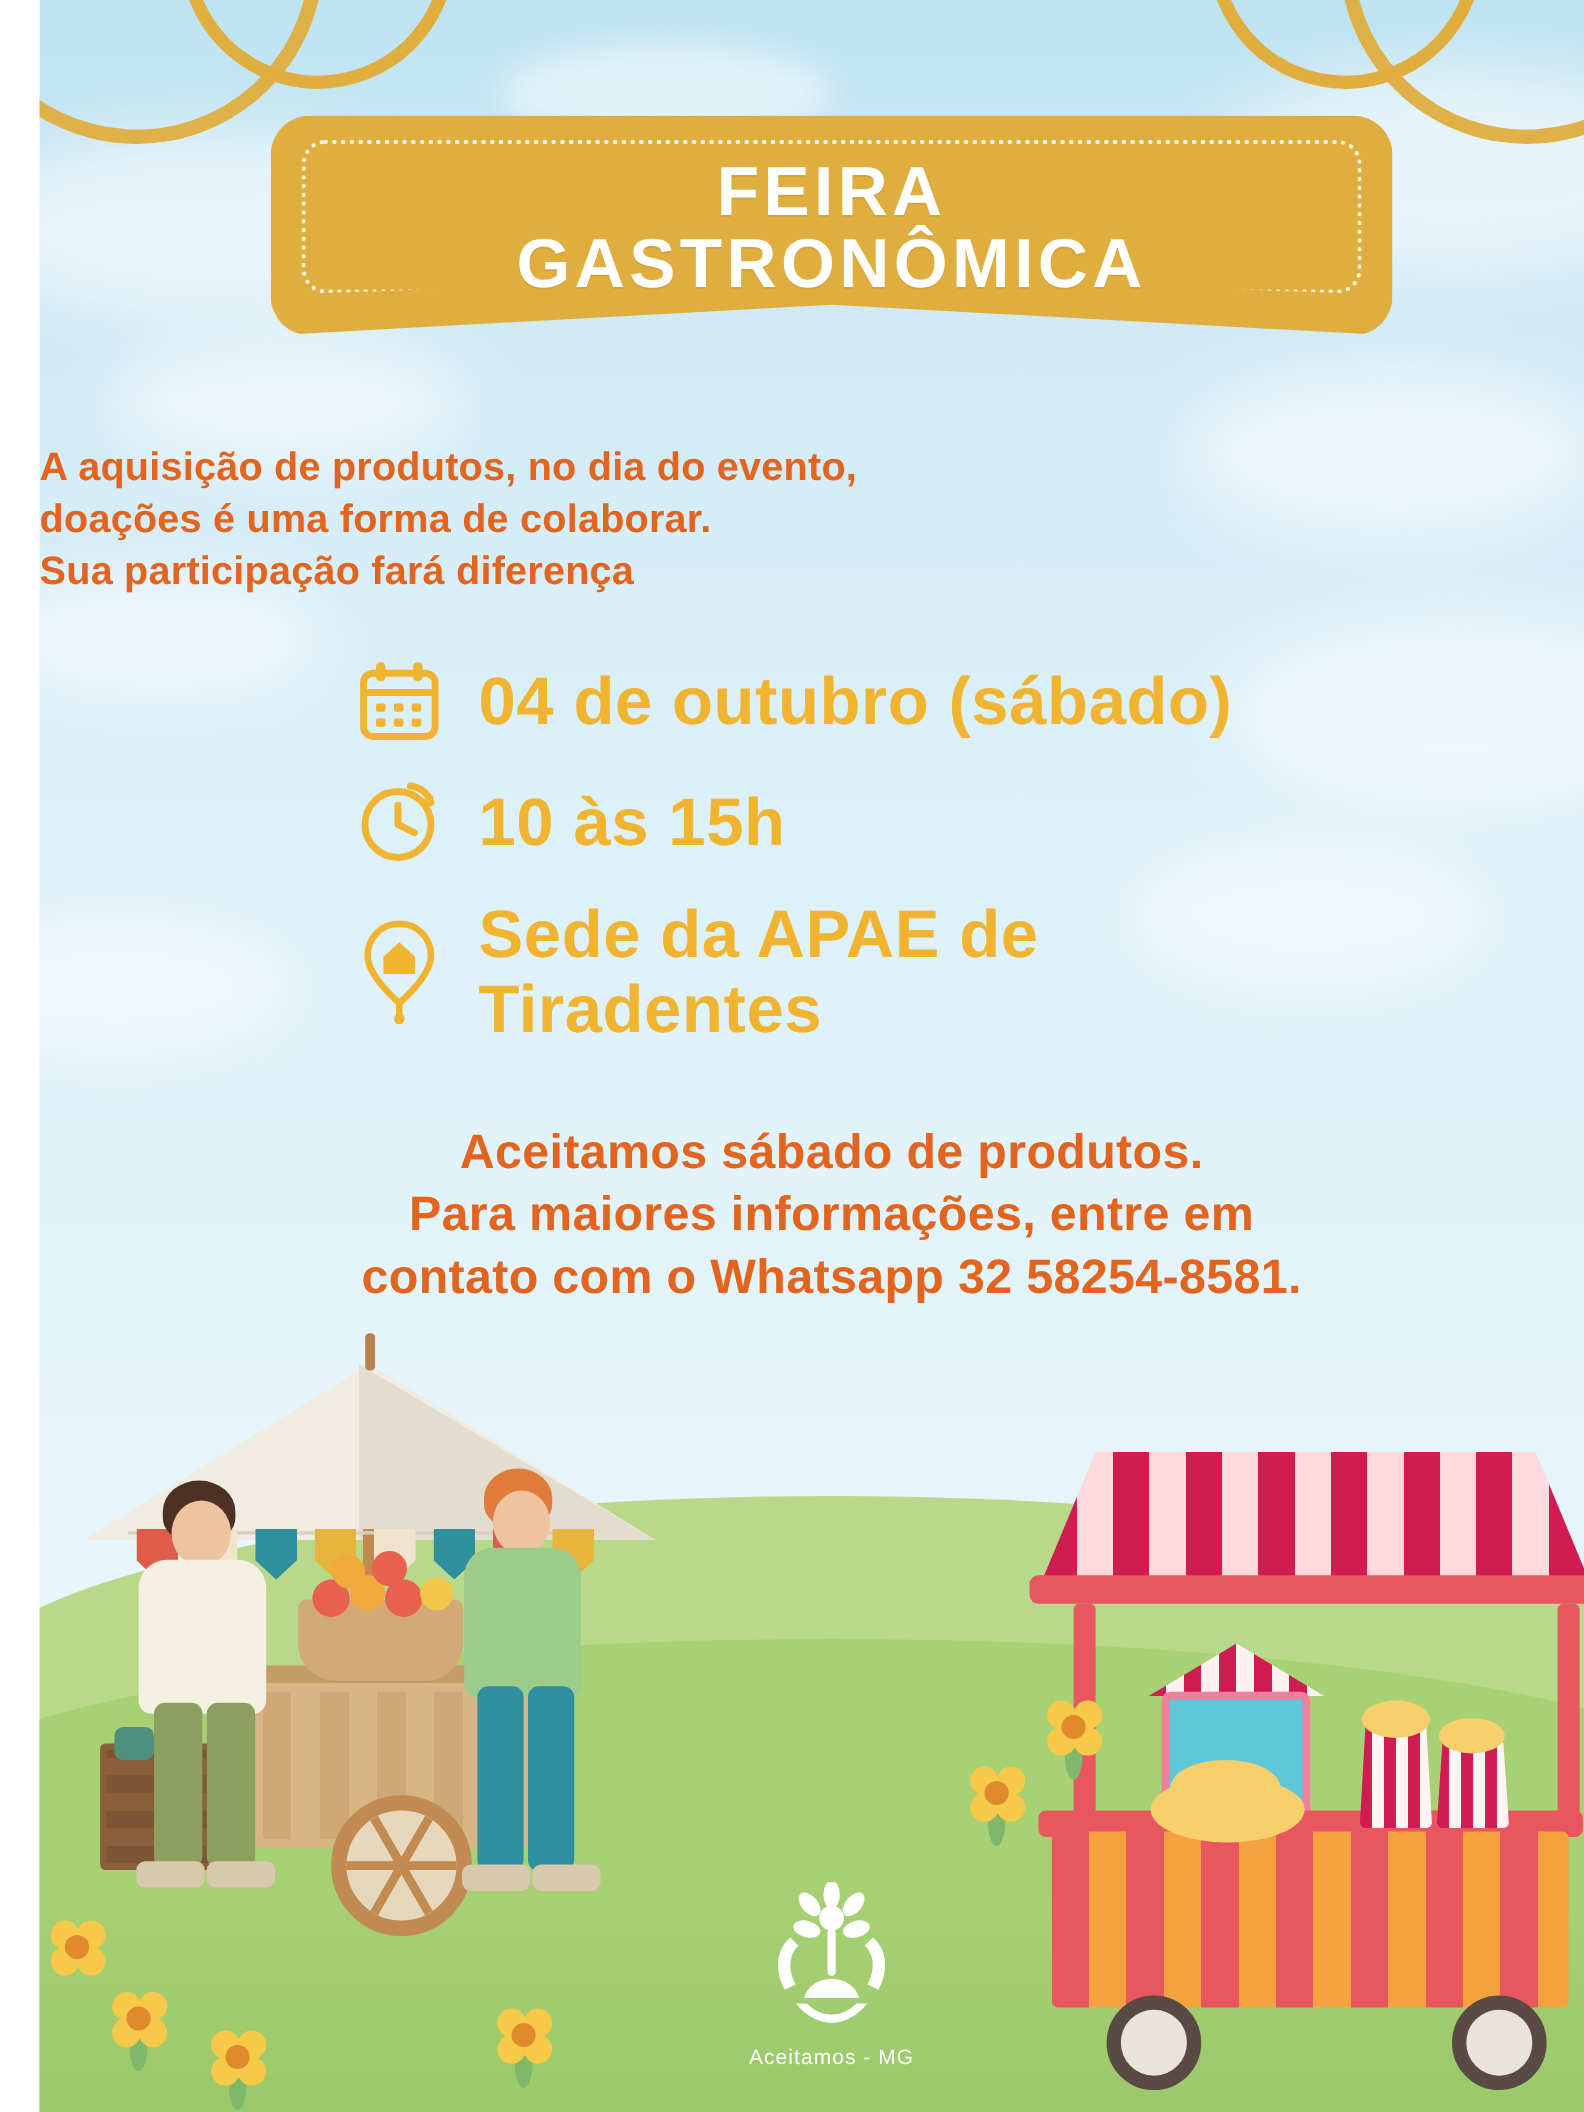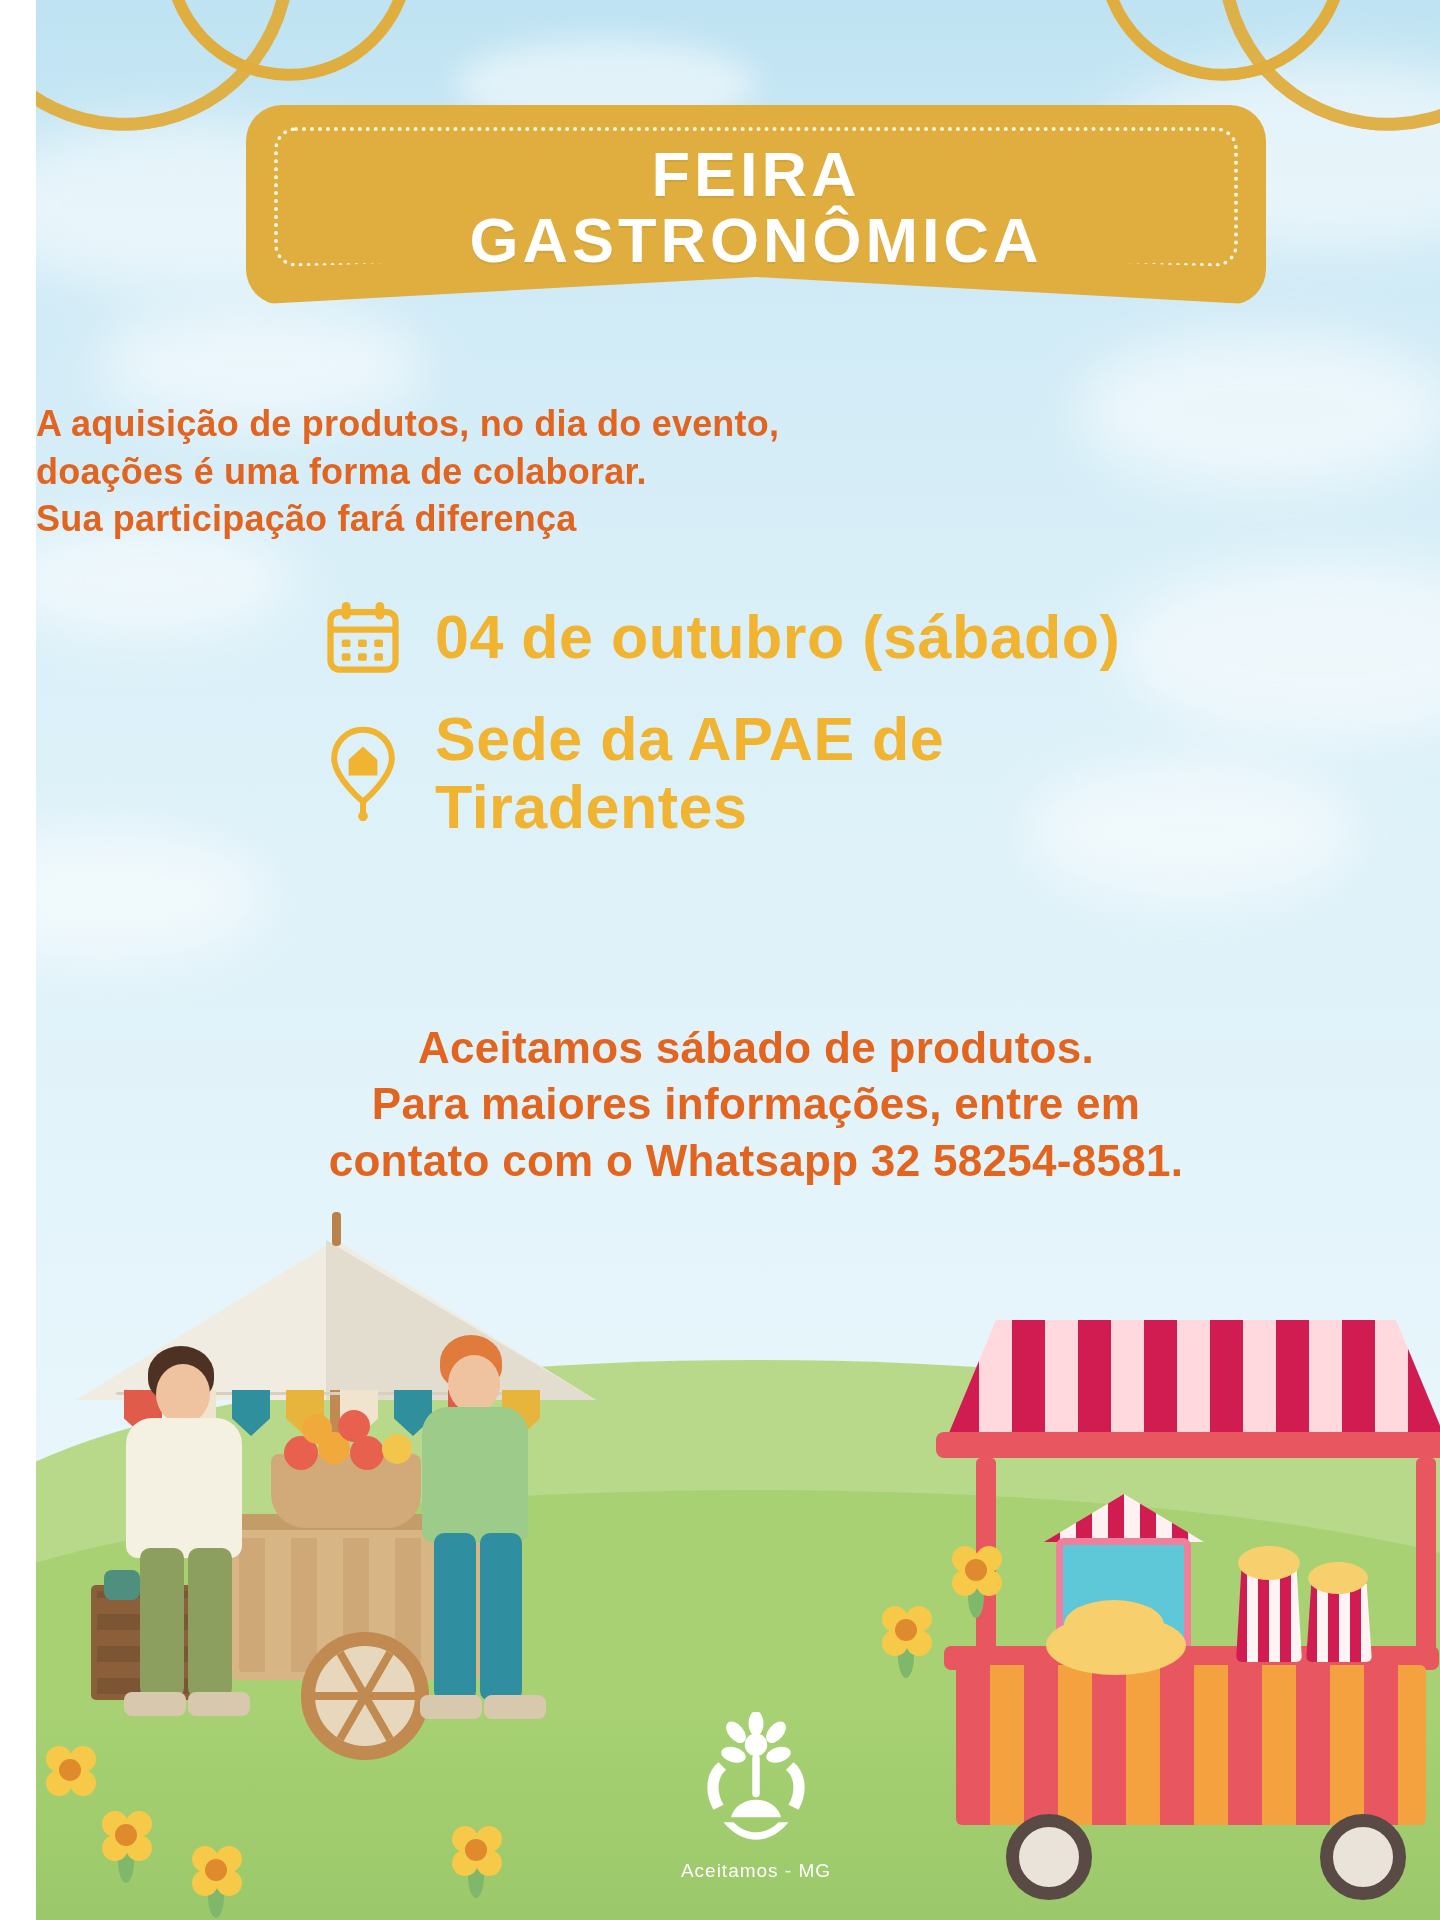--- a/index.html
+++ b/index.html
@@ -334,20 +334,31 @@
             <rect x="41" y="34" width="7" height="6" rx="1.5"></rect>
             <rect x="15" y="45" width="7" height="6" rx="1.5"></rect>
             <rect x="28" y="45" width="7" height="6" rx="1.5"></rect>
             <rect x="41" y="45" width="7" height="6" rx="1.5"></rect>
           </g>
         </svg>
       </div>
       <div class="info-text">04 de outubro (sábado)</div>
     </div>
 
+    <div class="info-row">
+      <div class="info-icon">
+        <svg viewBox="0 0 64 64" width="80" height="80" aria-hidden="true">
+          <circle cx="31" cy="34" r="24" fill="none" stroke="#f0b430" stroke-width="5"></circle>
+          <path d="M31 20 V34 L43 40" fill="none" stroke="#f0b430" stroke-width="5" stroke-linecap="round" stroke-linejoin="round"></path>
+          <path d="M40 6 q12 2 15 12" fill="none" stroke="#f0b430" stroke-width="5" stroke-linecap="round"></path>
+          <path d="M57 13 l-2 8 l-7 -5 z" fill="#f0b430"></path>
+        </svg>
+      </div>
+      <div class="info-text">10 às 15h</div>
+    </div>
 
     <div class="info-row place">
       <div class="info-icon">
         <svg viewBox="0 0 64 80" width="80" height="96" aria-hidden="true">
           <path d="M32 4 C18 4 8 15 8 28 C8 44 32 64 32 64 C32 64 56 44 56 28 C56 15 46 4 32 4 Z" fill="none" stroke="#f0b430" stroke-width="5"></path>
           <path d="M32 18 L44 29 V42 H20 V29 Z" fill="#f0b430"></path>
           <path d="M32 66 L32 78" stroke="#f0b430" stroke-width="5" stroke-linecap="round"></path>
           <circle cx="32" cy="76" r="4" fill="#f0b430"></circle>
         </svg>
       </div>

